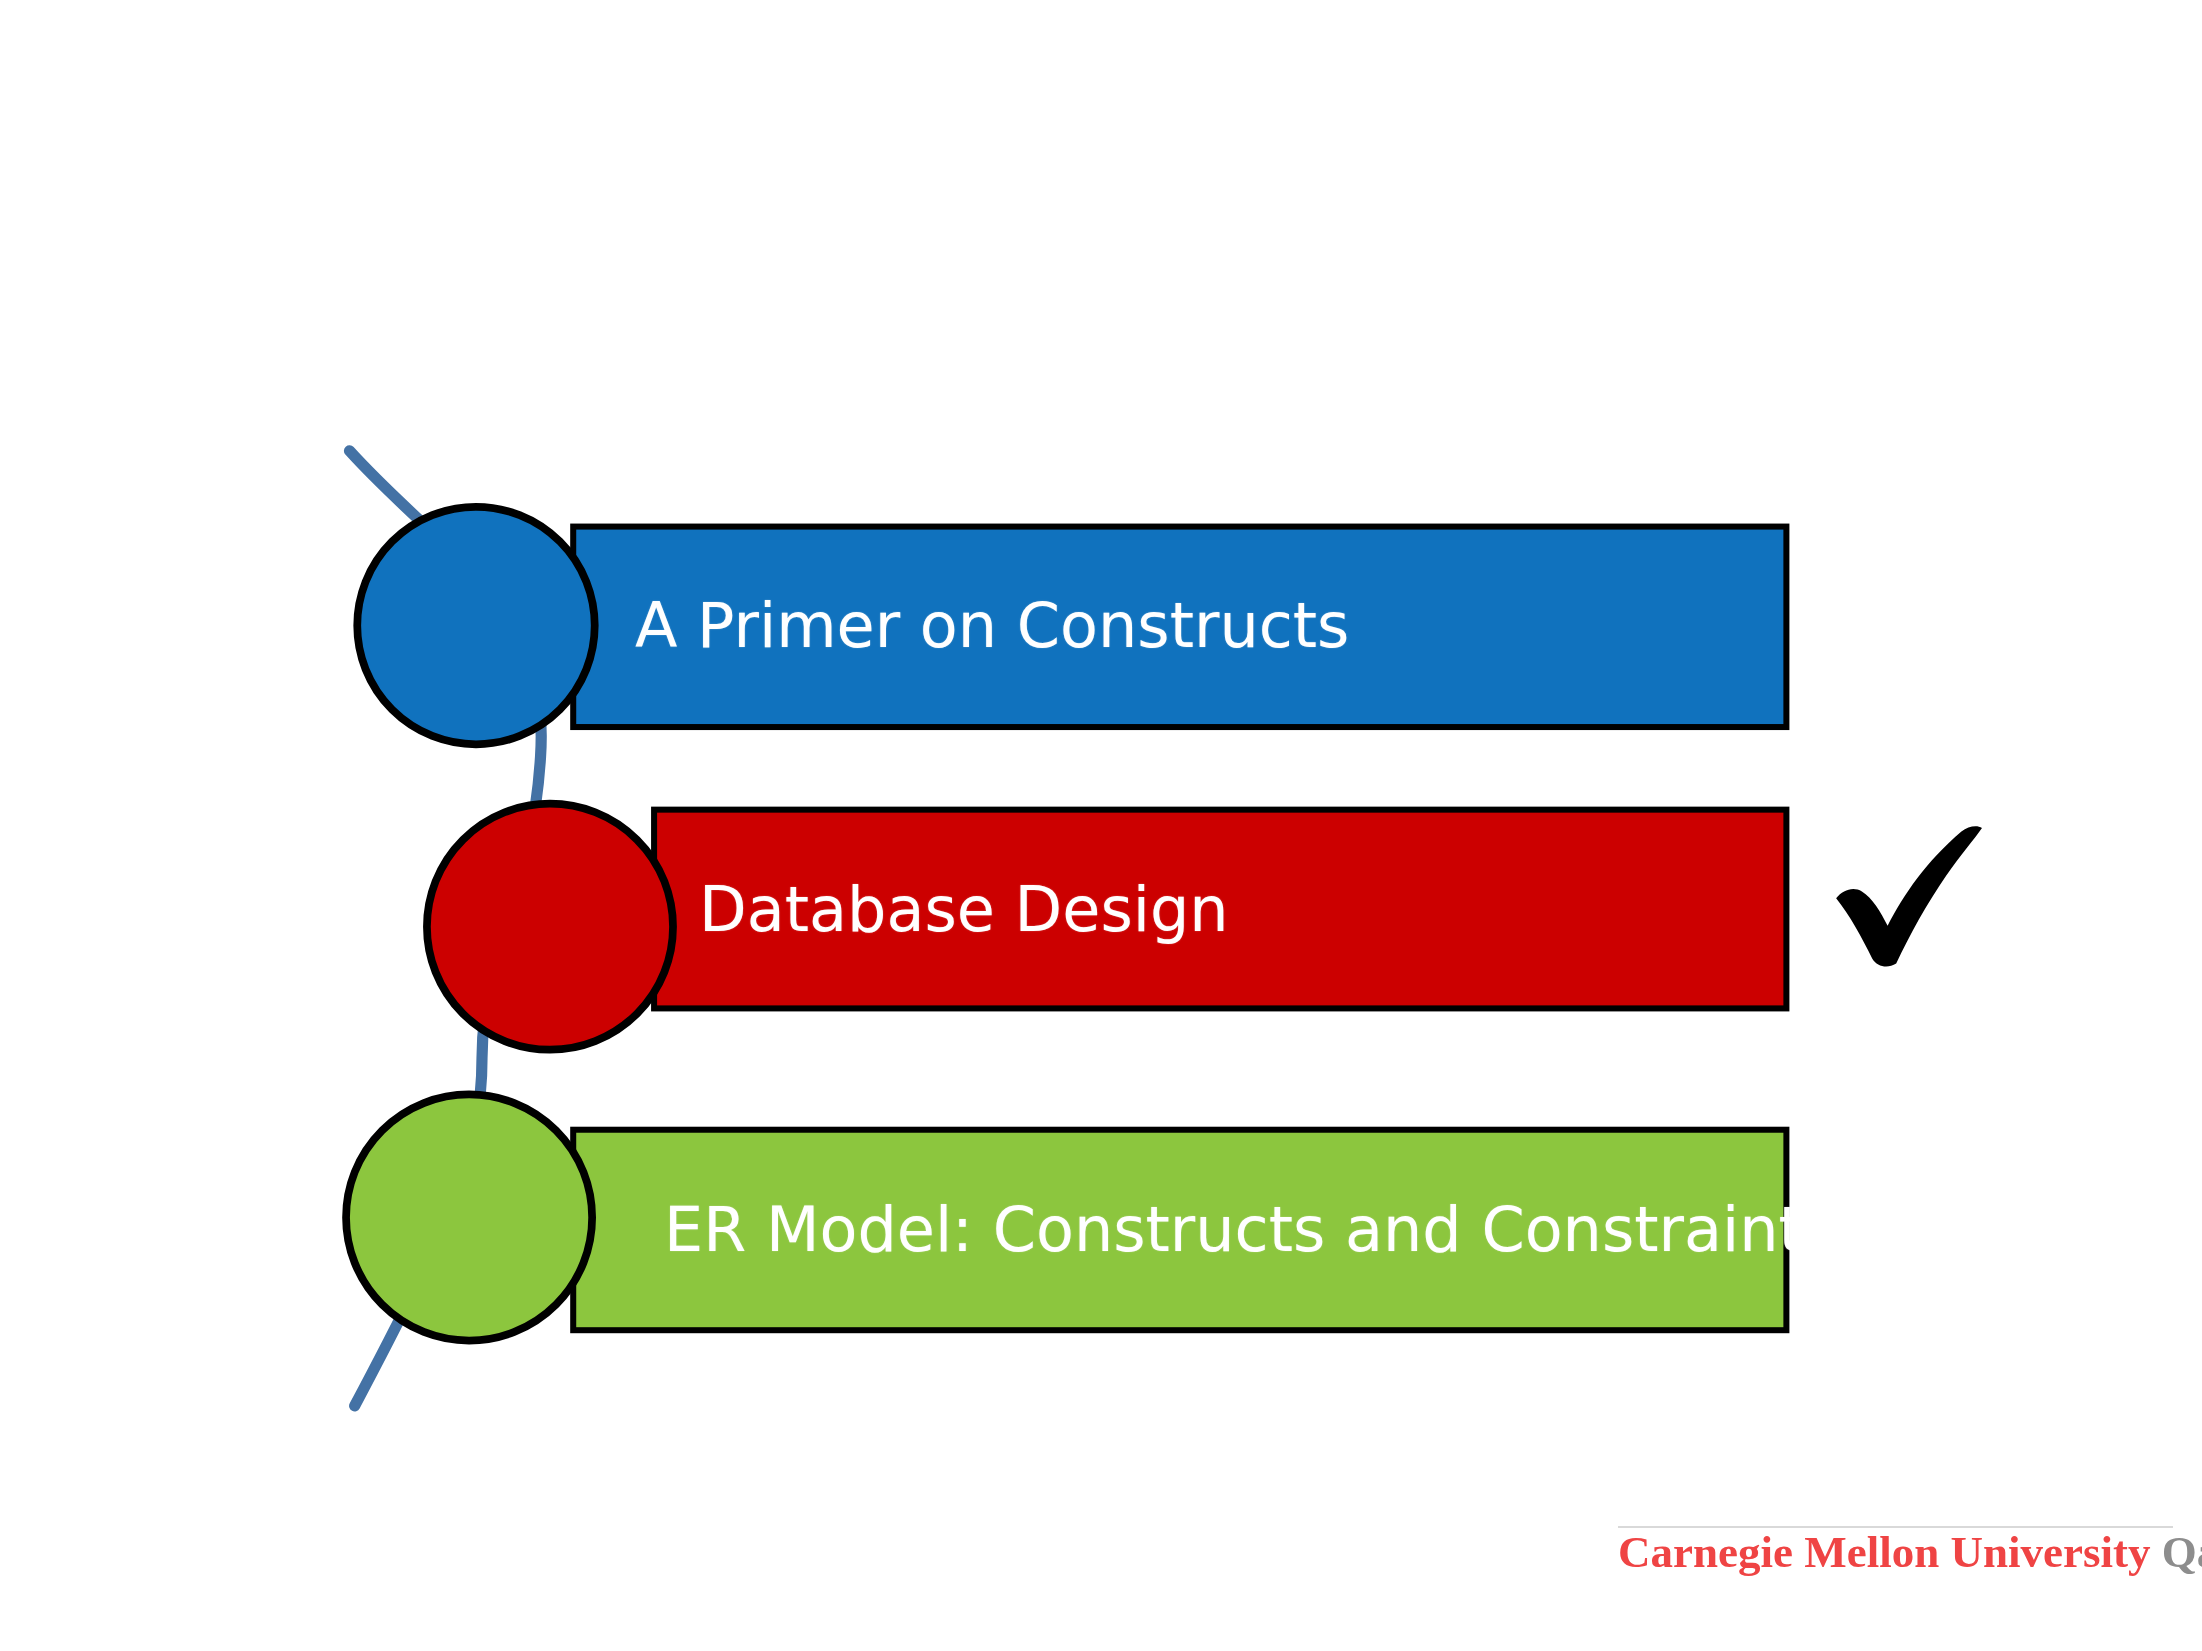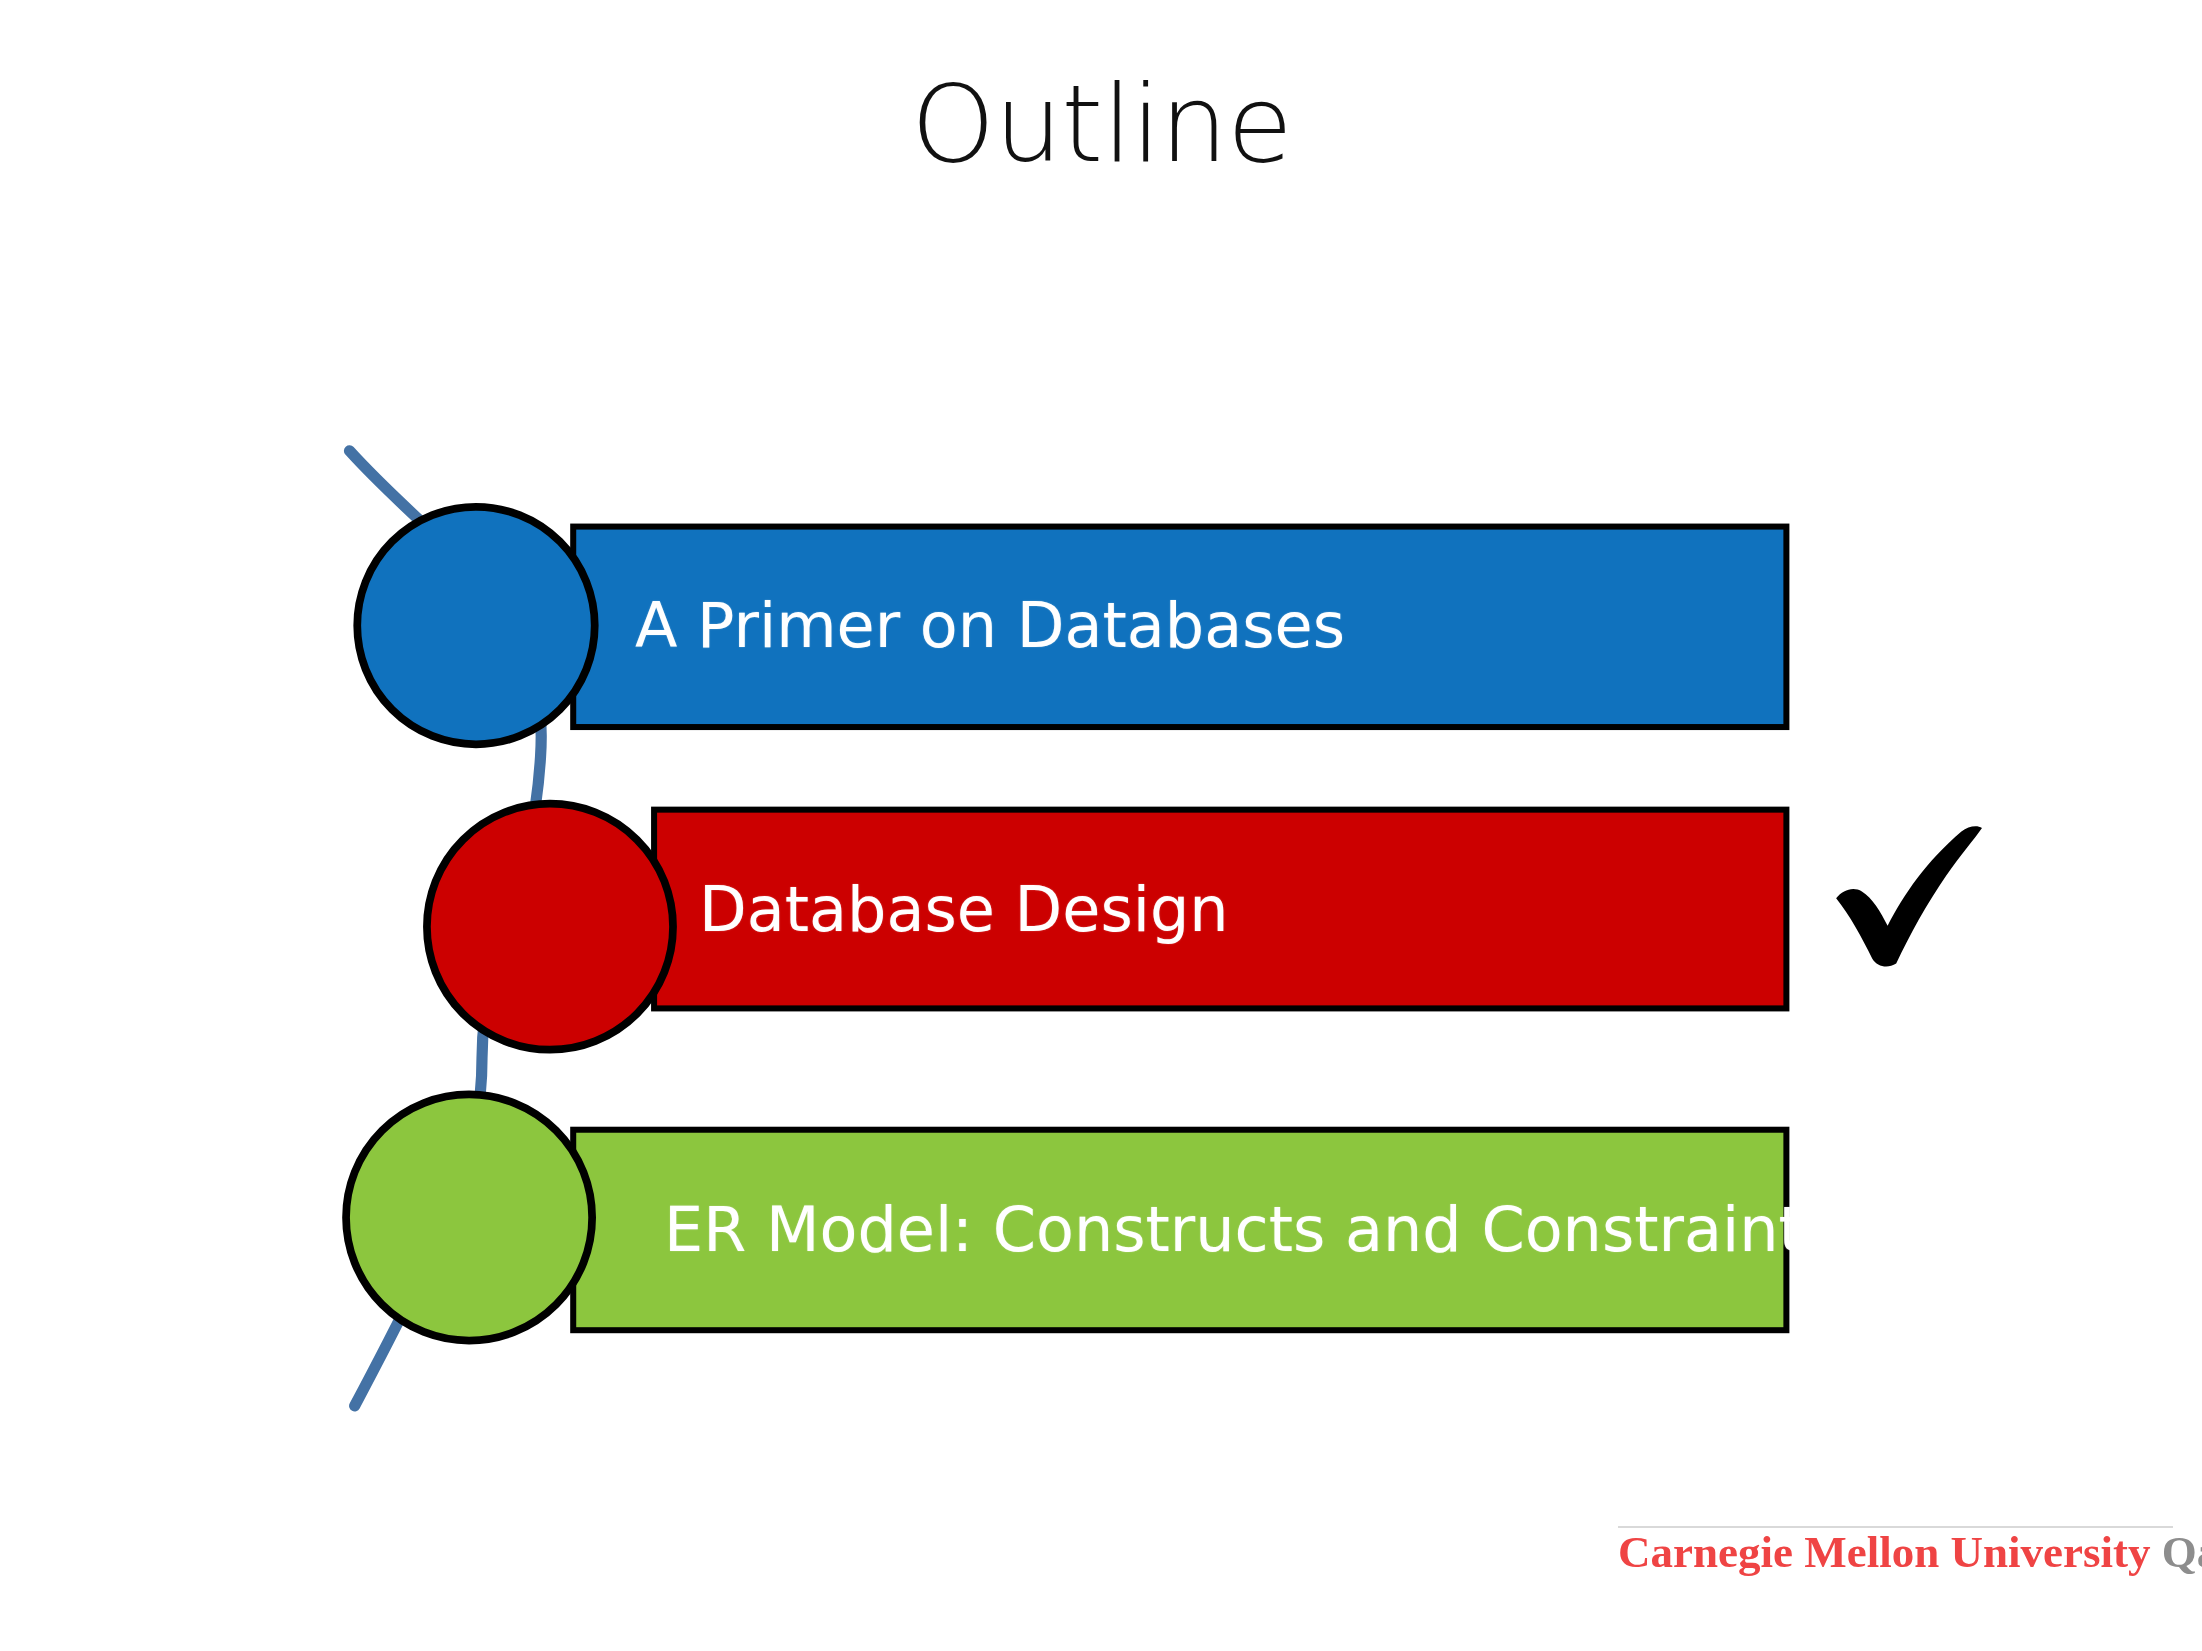--- a/index.html
+++ b/index.html
@@ -107,42 +107,41 @@
     white-space: nowrap;
   }
   #cmuq-cmu { color: #ef4444; }
   #cmuq-qatar { color: #8d8d8d; }
 </style>
 </head>
 <body>
 
 <div id="slide">
 
-  <div id="slide-title">Outline</div>
 
   <div id="diagram">
     <svg width="2203" height="1652" viewBox="0 0 2560 1920" xmlns="http://www.w3.org/2000/svg">
 
       <path id="connector-path" d="M 406 524
                C 520 650, 640 700, 628 880
                C 618 1040, 560 1110, 560 1230
                C 560 1340, 520 1430, 412 1634" fill="none" stroke="#4472A5" stroke-width="13" stroke-linecap="round"></path>
 
       <rect id="bar-rect-0" x="666" y="612" width="1410" height="233" fill="#1072BE" stroke="#000000" stroke-width="7"></rect>
       <circle id="bar-circle-0" cx="553" cy="727" r="138" fill="#1072BE" stroke="#000000" stroke-width="9"></circle>
 
       <rect id="bar-rect-1" x="760" y="941" width="1316" height="231" fill="#CC0000" stroke="#000000" stroke-width="7"></rect>
       <circle id="bar-circle-1" cx="639" cy="1077" r="143" fill="#CC0000" stroke="#000000" stroke-width="9"></circle>
 
       <rect id="bar-rect-2" x="666" y="1313" width="1410" height="233" fill="#8CC63E" stroke="#000000" stroke-width="7"></rect>
       <circle id="bar-circle-2" cx="545" cy="1415" r="143" fill="#8CC63E" stroke="#000000" stroke-width="9"></circle>
     </svg>
   </div>
 
-  <div class="bar-label" id="bar-label-0">A Primer on Databases</div>
+  <div class="bar-label" id="bar-label-0">A Primer on Constructs</div>
 
   <div class="bar-label" id="bar-label-1">Database Design</div>
 
   <div class="bar-label" id="bar-label-2">ER Model: Constructs and Constraints</div>
 
   <div id="check-mark">
     <svg width="163" height="163" viewBox="0 0 190 190" xmlns="http://www.w3.org/2000/svg">
       <path d="M 6 96
                C 14 86, 26 82, 36 88
                C 48 95, 58 112, 66 128

